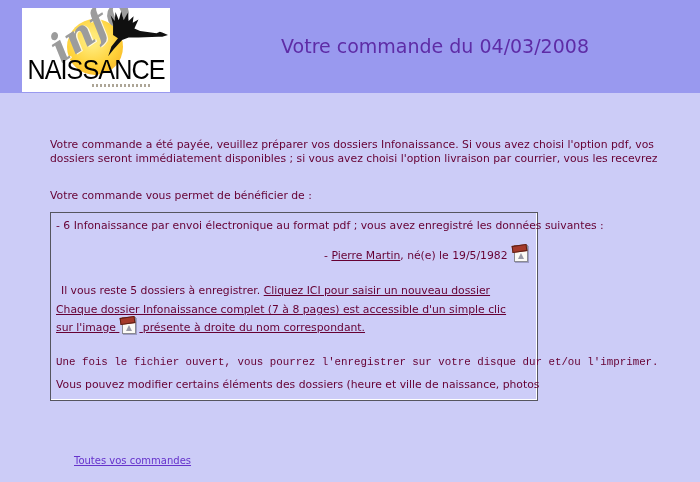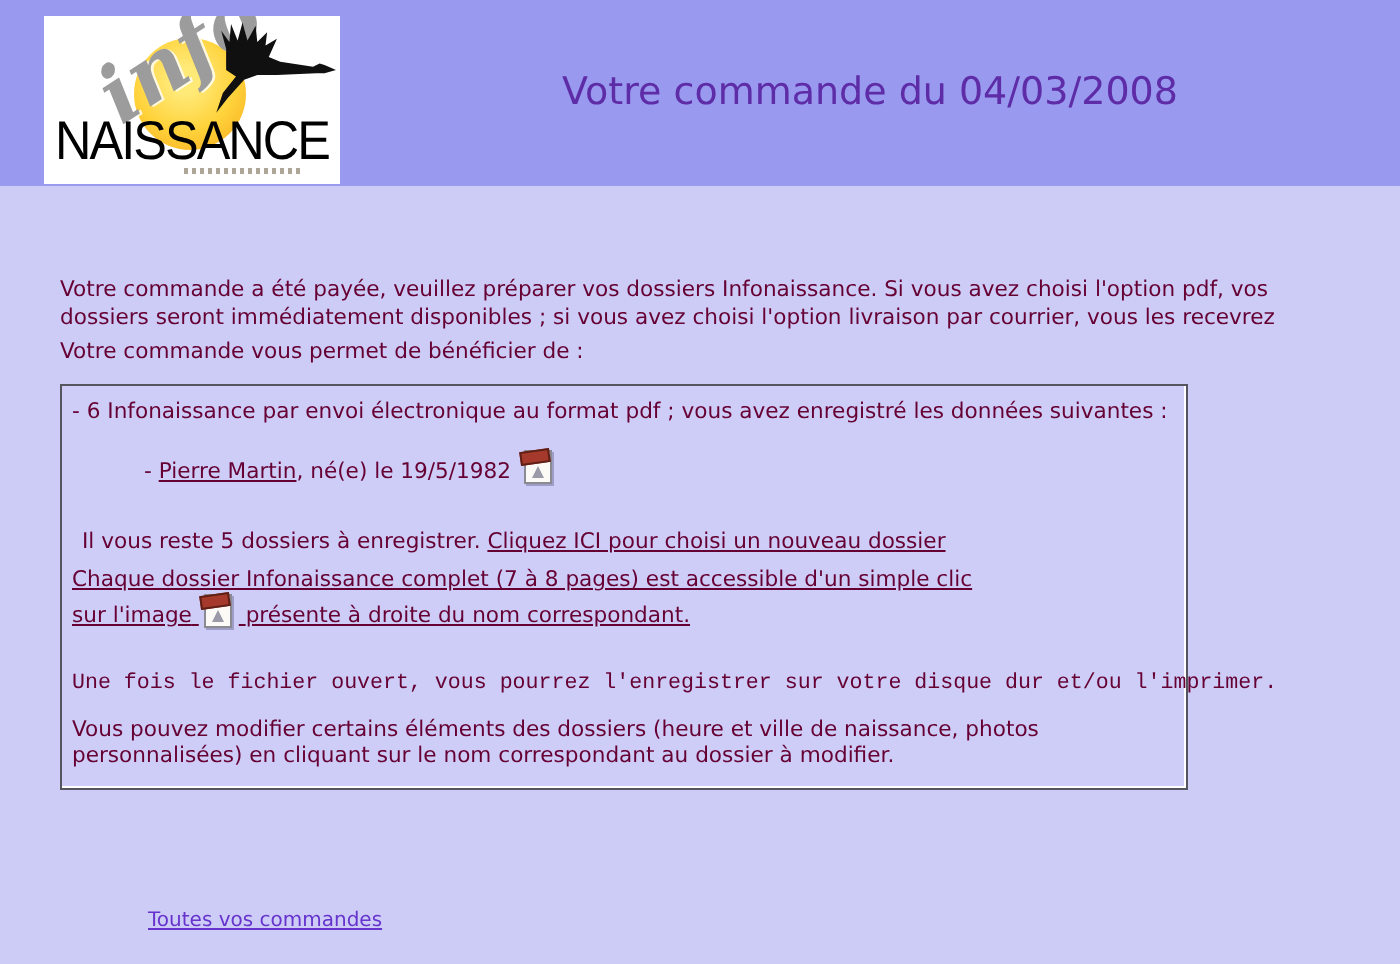--- a/index.html
+++ b/index.html
@@ -51,38 +51,38 @@
   }
   .page-title{
     position:absolute;left:170px;right:0;top:35px;
     text-align:center;
     font-size:19px;
     color:#5e2ca6;
   }
   
   .content{
     position:relative;
-    padding:45px 38px 0 30px;
+    padding:45px 38px 0 50px;
     color:#660033;
     font-size:10.8px;
   }
   .line{line-height:13.5px;white-space:nowrap;}
-  .benefit{margin-top:4px;}
+  .benefit{margin-top:24px;}
   a{color:#660033;}
   
   .order-box{
     margin-top:9px;
-    width:564px;min-height:178px;
+    width:488px;min-height:178px;
     box-sizing:border-box;
     background:#cdcdf8;
     border:1px solid #55555f;
     box-shadow:inset -1px -1px 0 #ffffff;
     padding:6px 6px 9px 5px;
   }
-  .dossier-line{margin-top:13px;padding-left:36px;}
+  .dossier-line{margin-top:13px;padding-left:36px;text-align:right;}
   .remaining-line{margin-top:21px;padding-left:5px;}
   .access-p{margin-top:6px;text-decoration:underline;}
   .save-line{margin-top:22px;font-family:Liberation Mono, monospace;}
   .modify-p{margin-top:8px;}
   
   .pdf-icon{
     position:relative;display:inline-block;
     width:12px;height:15px;
     background:#fbfaf6;
     border:1px solid #8a8a92;
@@ -141,36 +141,35 @@
       <div class="line">- 6 Infonaissance par envoi électronique au format pdf ; vous avez enregistré les données suivantes :</div>
 
       <div class="line dossier-line">
         <span>-</span>
         <a href="#">Pierre Martin</a><span>, né(e) le 19/5/1982</span>
         <span class="pdf-icon clickable"></span>
       </div>
 
       <div class="line remaining-line">
         <span>Il vous reste 5 dossiers à enregistrer.</span>
-        <a href="#">Cliquez ICI pour choisi un nouveau dossier</a>
+        <a href="#">Cliquez ICI pour saisir un nouveau dossier</a>
       </div>
 
       <div class="access-p">
         <div class="line">Chaque dossier Infonaissance complet (7 à 8 pages) est accessible d'un simple clic</div>
         <div class="line">
           <span>sur l'image</span>
           <span class="pdf-icon"></span>
           <span>présente à droite du nom correspondant.</span>
         </div>
       </div>
 
       <div class="line save-line">Une fois le fichier ouvert, vous pourrez l'enregistrer sur votre disque dur et/ou l'imprimer.</div>
 
       <div class="modify-p">
         <div class="line">Vous pouvez modifier certains éléments des dossiers (heure et ville de naissance, photos</div>
-        <div class="line">personnalisées) en cliquant sur le nom correspondant au dossier à modifier.</div>
       </div>
     </div>
 
     <a href="#" class="footer-link">Toutes vos commandes</a>
   </div>
 
 </div>
 
 </body></html>

